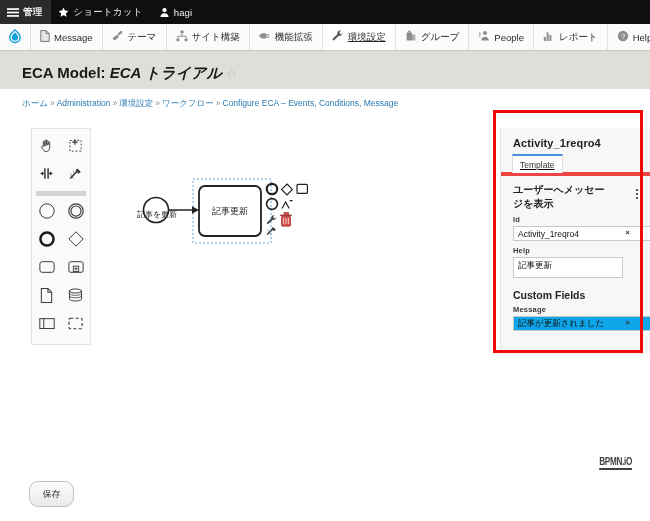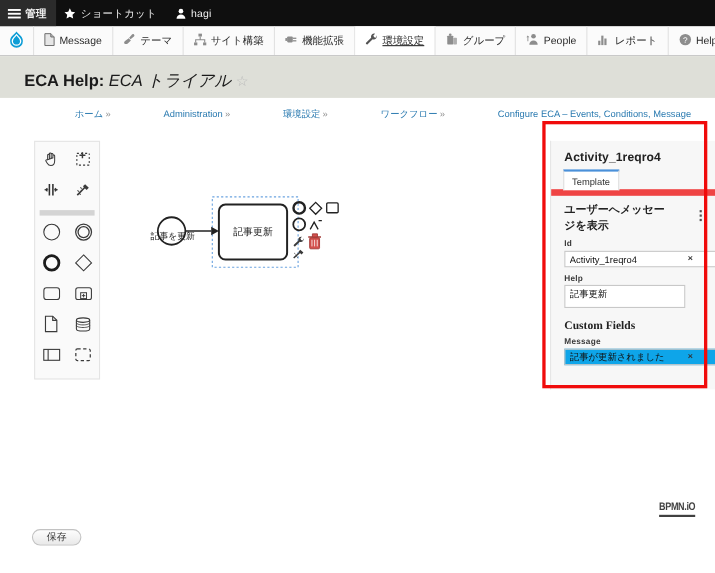--- a/index.html
+++ b/index.html
@@ -52,29 +52,29 @@
 
   
   .title-band {
     position: absolute; left: 0; top: 51px; width: 650px; height: 38px;
     background: #dedfd8;
   }
   .page-title {
     position: absolute; left: 22px; top: 64px;
     font-size: 15px; font-weight: bold; color: #1a1a1a;
   }
-  .page-title .it { font-style: italic; font-weight: normal; }
+  .page-title .it { font-style: italic; font-weight: bold; }
   .star { color: #b9b9b9; font-size: 13px; font-weight: normal; }
 
   
   .breadcrumb {
     position: absolute; left: 22px; top: 98px;
     font-size: 8.5px; color: #5e7a94;
   }
-  .breadcrumb a { color: #2a7ab0; text-decoration: none; margin-left: 46px; }
+  .breadcrumb a { color: #2a7ab0; text-decoration: none; }
   .breadcrumb .sep { color: #8a8a8a; padding: 0 2px; }
 
   
   .canvas {
     position: absolute; left: 0px; top: 112px; width: 487px; height: 360px;
     background: #ffffff;
   }
 
   
   .palette {
@@ -108,22 +108,23 @@
     font-size: 9px;
     overflow: hidden;
   }
   .props-header {
     padding: 9px 12px 3px 12px;
     font-size: 11px; font-weight: bold; color: #222;
     letter-spacing: .1px;
   }
   .tabs {
     display: flex; padding-left: 11px;
-    border-bottom: 6px solid #ef4444;
+    border-bottom: 4px solid #ef4444;
     margin-top: 1px;
+    text-decoration: underline;
   }
   .tab {
     font-size: 8.5px; color: #333;
     padding: 4px 7px 3px 7px;
     background: #fff;
     border: 1px solid #dcdcdc;
     border-bottom: none;
     border-top: 2px solid #4a90d9;
     position: relative; top: 1px;
   }
@@ -160,21 +161,21 @@
   }
   .ta-input {
     width: 110px; height: 21px;
     border: 1px solid #c8c8c8; background: #fff;
     font-size: 8.5px; color: #111; padding: 2px 4px;
     resize: none; font-family: "Liberation Sans", sans-serif; outline: none;
     overflow: hidden;
   }
   .section-head {
     padding: 9px 12px 4px 12px;
-    font-size: 10.5px; font-weight: bold; color: #222; font-family: Liberation Serif, serif;
+    font-size: 10.5px; font-weight: bold; color: #222;
   }
   .msg-input {
     width: 154px; height: 15px;
     border: 1px solid #c8c8c8; background: #0ea5e9;
     font-size: 8.5px; color: #111; padding: 0 16px 0 4px;
     font-family: "Liberation Sans", sans-serif; outline: none;
   }
 
   
   .bpmn-logo {
@@ -182,21 +183,21 @@
     font-size: 10px; font-weight: bold; color: #404040;
     letter-spacing: -0.4px;
     border-bottom: 2px solid #404040;
     padding-bottom: 1px;
     font-family: "Liberation Sans", sans-serif;
     transform: scaleX(0.82);
     transform-origin: right center;
   }
   .save-btn {
     position: absolute; left: 29px; top: 481px;
-    width: 45px; height: 15px;
+    width: 45px; height: 26px;
     border: 1px solid #c2c2c2; border-radius: 9px;
     background: linear-gradient(#fdfdfd, #e9e9e9);
     font-size: 9px; color: #333;
     display: flex; align-items: center; justify-content: center;
     cursor: pointer;
   }
 </style>
 </head>
 <body>
 
@@ -336,21 +337,21 @@
             <text x="6" y="9" font-size="7.5" fill="#fff" text-anchor="middle" font-family="Liberation Sans">?</text>
           </svg>
       </span>
       <span class="mlabel">Help</span>
     </div>
 
   </div>
 
   <div class="title-band"></div>
   <div class="page-title">
-    <span>ECA Help:</span>
+    <span>ECA Model:</span>
     <span class="it">ECA トライアル</span>
     <span class="star">☆</span>
   </div>
 
   <div class="breadcrumb">
     <a href="#">ホーム</a><span class="sep">»</span><a href="#">Administration</a><span class="sep">»</span><a href="#">環境設定</a><span class="sep">»</span><a href="#">ワークフロー</a><span class="sep">»</span><a href="#">Configure ECA – Events, Conditions, Message</a>
   </div>
 
   <div class="canvas">
 

